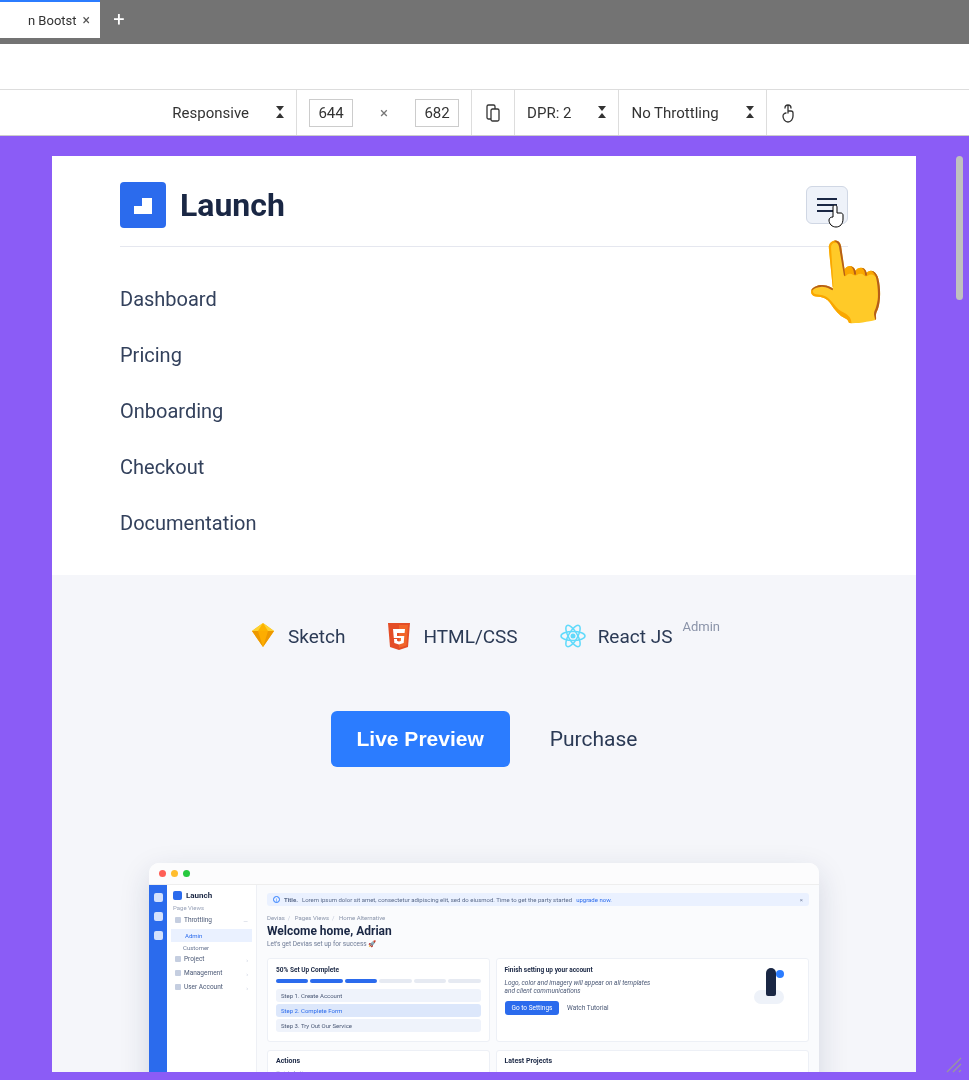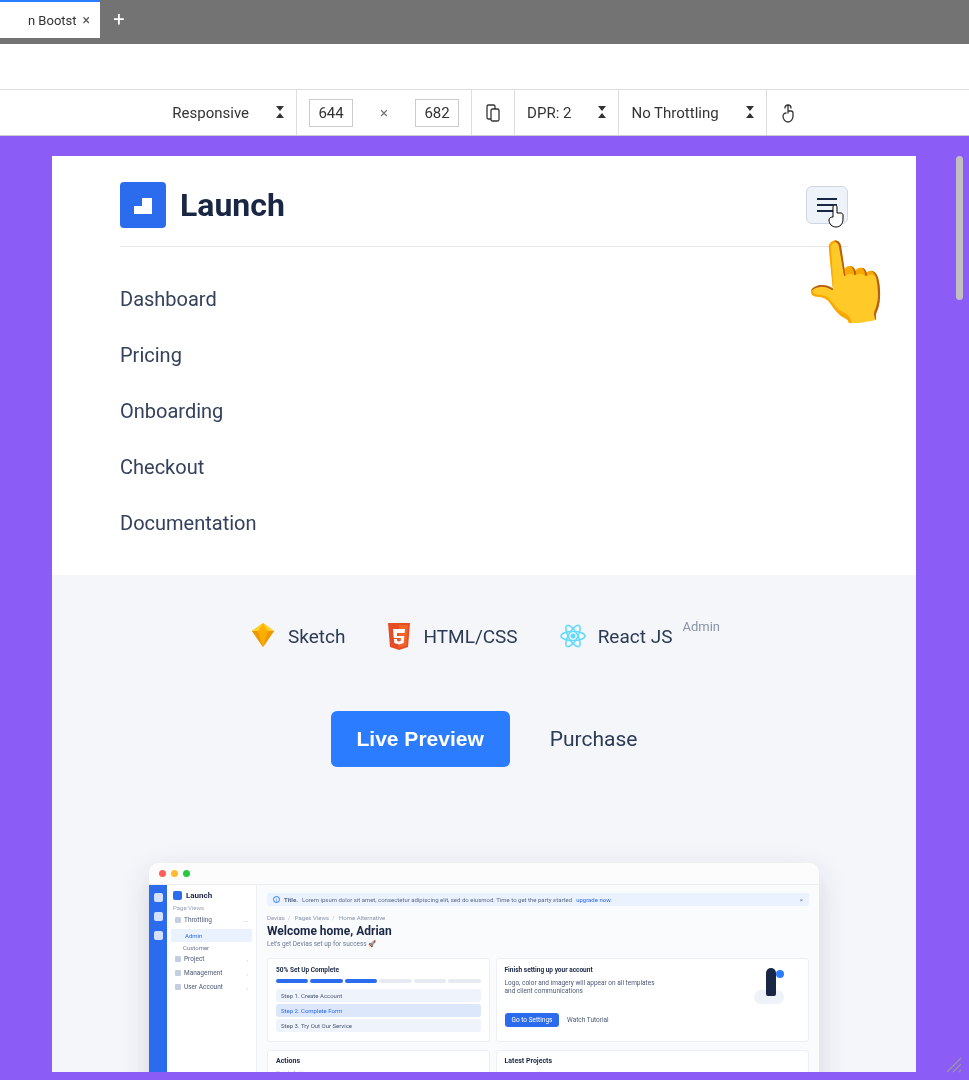--- a/index.html
+++ b/index.html
@@ -519,21 +519,21 @@
               <div class="step-btn on">Step 2. Complete Form</div>
               <div class="step-btn">Step 3. Try Out Our Service</div>
             </div>
             <div class="card" style="flex:1.3;position:relative;">
               <div class="illus">
                 <div class="cloud"></div>
                   <div class="rocket"></div>
                   <div class="dot"></div>
               </div>
               <div class="card-title">Finish setting up your account</div>
-              <div style="max-width:150px;margin-bottom:18px;">Logo, color and imagery will appear on all templates and client communications</div>
+              <div style="max-width:150px;margin-bottom:6px;font-style:italic;">Logo, color and imagery will appear on all templates and client communications</div>
               <span class="inner-btn">Go to Settings</span>
               <span class="inner-link">Watch Tutorial</span>
             </div>
           </div>
 
           <div class="cards-row">
             <div class="proj-card" style="flex:0.9">
               <div class="proj-head">Actions</div>
               <div class="quick">Quick Actions</div>
 

